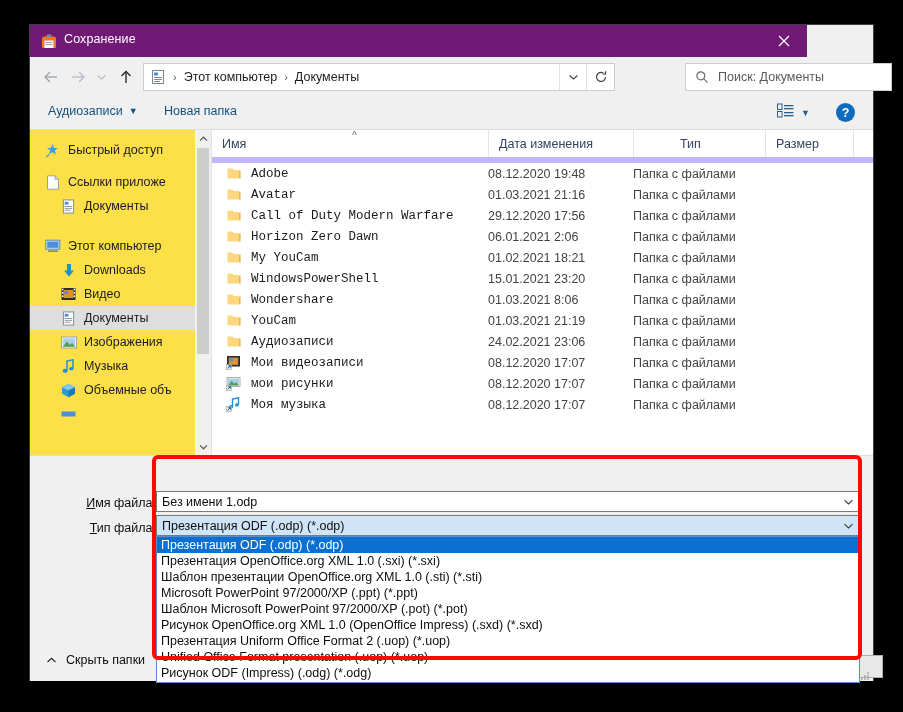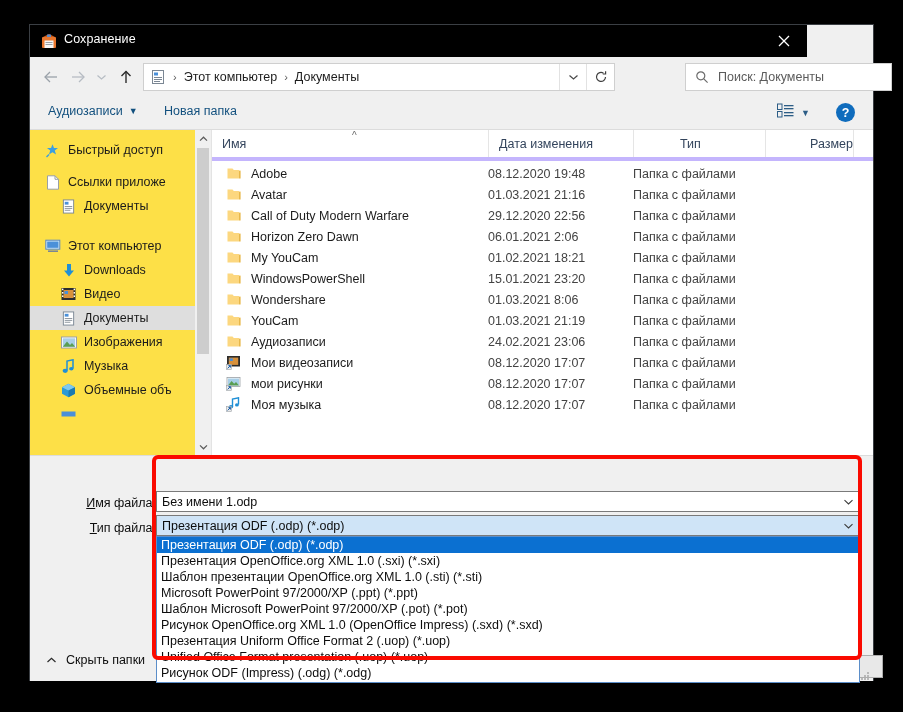--- a/index.html
+++ b/index.html
@@ -27,21 +27,21 @@
     height: 655px;
     background: #f0f0f0;
     box-shadow: 0 0 0 1px #3b3f44;
   }
 
   
   #titlebar {
     position: absolute;
     left: 0; top: 0;
     width: 777px; height: 32px;
-    background: #000000;
+    background: #701a75;
   }
   #titlebar-icon {
     position: absolute;
     left: 11px; top: 8px;
     width: 16px; height: 16px;
   }
   #titlebar-text {
     position: absolute;
     left: 34px; top: 7px;
     font-size: 12.5px;
@@ -236,21 +236,21 @@
   #filelist {
     position: absolute;
     left: 182px; top: 0;
     width: 661px; height: 325px;
     background: #ffffff;
   }
   #fl-header {
     position: absolute;
     left: 0; top: 0;
     width: 661px; height: 27px;
-    border-bottom: 4px solid #c4b5fd;
+    border-bottom: 6px solid #c4b5fd;
   }
   .colhead {
     position: absolute;
     top: 0; height: 27px;
     display: flex; align-items: center;
     font-size: 12.5px;
     color: #33445c;
     padding-left: 10px;
     box-sizing: border-box;
     border-left: 1px solid #e5e5e5;
@@ -270,20 +270,21 @@
     display: flex;
     align-items: center;
     font-size: 12.5px;
     color: #1b1b1b;
   }
   .fl-name {
     position: absolute;
     left: 14px;
     display: flex; align-items: center;
     white-space: nowrap;
+    font-family: Liberation Mono, monospace;
   }
   .fl-ficon {
     width: 16px; height: 16px;
     margin-right: 9px;
     flex: 0 0 16px;
     display:flex; align-items:center;justify-content:center;
   }
   .fl-date {
     position: absolute;
     left: 276px;
@@ -703,21 +704,21 @@
           <div class="colhead" style="left:0; width:276px;">
             <span>Имя</span>
             <span id="sort-arrow">^</span>
           </div>
           <div class="colhead" style="left:276px; width:145px;">
             <span>Дата изменения</span>
           </div>
           <div class="colhead" style="left:421px; width:132px;padding-left:46px;">
             <span>Тип</span>
           </div>
-          <div class="colhead" style="left:553px; width:88px;justify-content:flex-end;">
+          <div class="colhead" style="left:553px; width:88px;">
             <span>Размер</span>
           </div>
           <div class="colhead" style="left:641px; width:20px;"></div>
         </div>
 
         <div class="fl-row" style="top:33px;">
           <div class="fl-name">
             <span class="fl-ficon">
                 <svg width="15" height="13" viewBox="0 0 15 13">
                   <path d="M0.5 1.5 L5.5 1.5 L6.8 3 L12 3 L12 11.5 L0.5 11.5 Z" fill="#fcd77f"></path>
@@ -749,21 +750,21 @@
         <div class="fl-row" style="top:75px;">
           <div class="fl-name">
             <span class="fl-ficon">
                 <svg width="15" height="13" viewBox="0 0 15 13">
                   <path d="M0.5 1.5 L5.5 1.5 L6.8 3 L12 3 L12 11.5 L0.5 11.5 Z" fill="#fcd77f"></path>
                   <rect x="12" y="3.6" width="1.6" height="7.9" fill="#e8b84b"></rect>
                 </svg>
               </span>
             <span>Call of Duty Modern Warfare</span>
           </div>
-          <div class="fl-date">29.12.2020 22:56</div>
+          <div class="fl-date">29.12.2020 17:56</div>
           <div class="fl-type">Папка с файлами</div>
           <div class="fl-size"></div>
         </div>
 
         <div class="fl-row" style="top:96px;">
           <div class="fl-name">
             <span class="fl-ficon">
                 <svg width="15" height="13" viewBox="0 0 15 13">
                   <path d="M0.5 1.5 L5.5 1.5 L6.8 3 L12 3 L12 11.5 L0.5 11.5 Z" fill="#fcd77f"></path>
                   <rect x="12" y="3.6" width="1.6" height="7.9" fill="#e8b84b"></rect>

